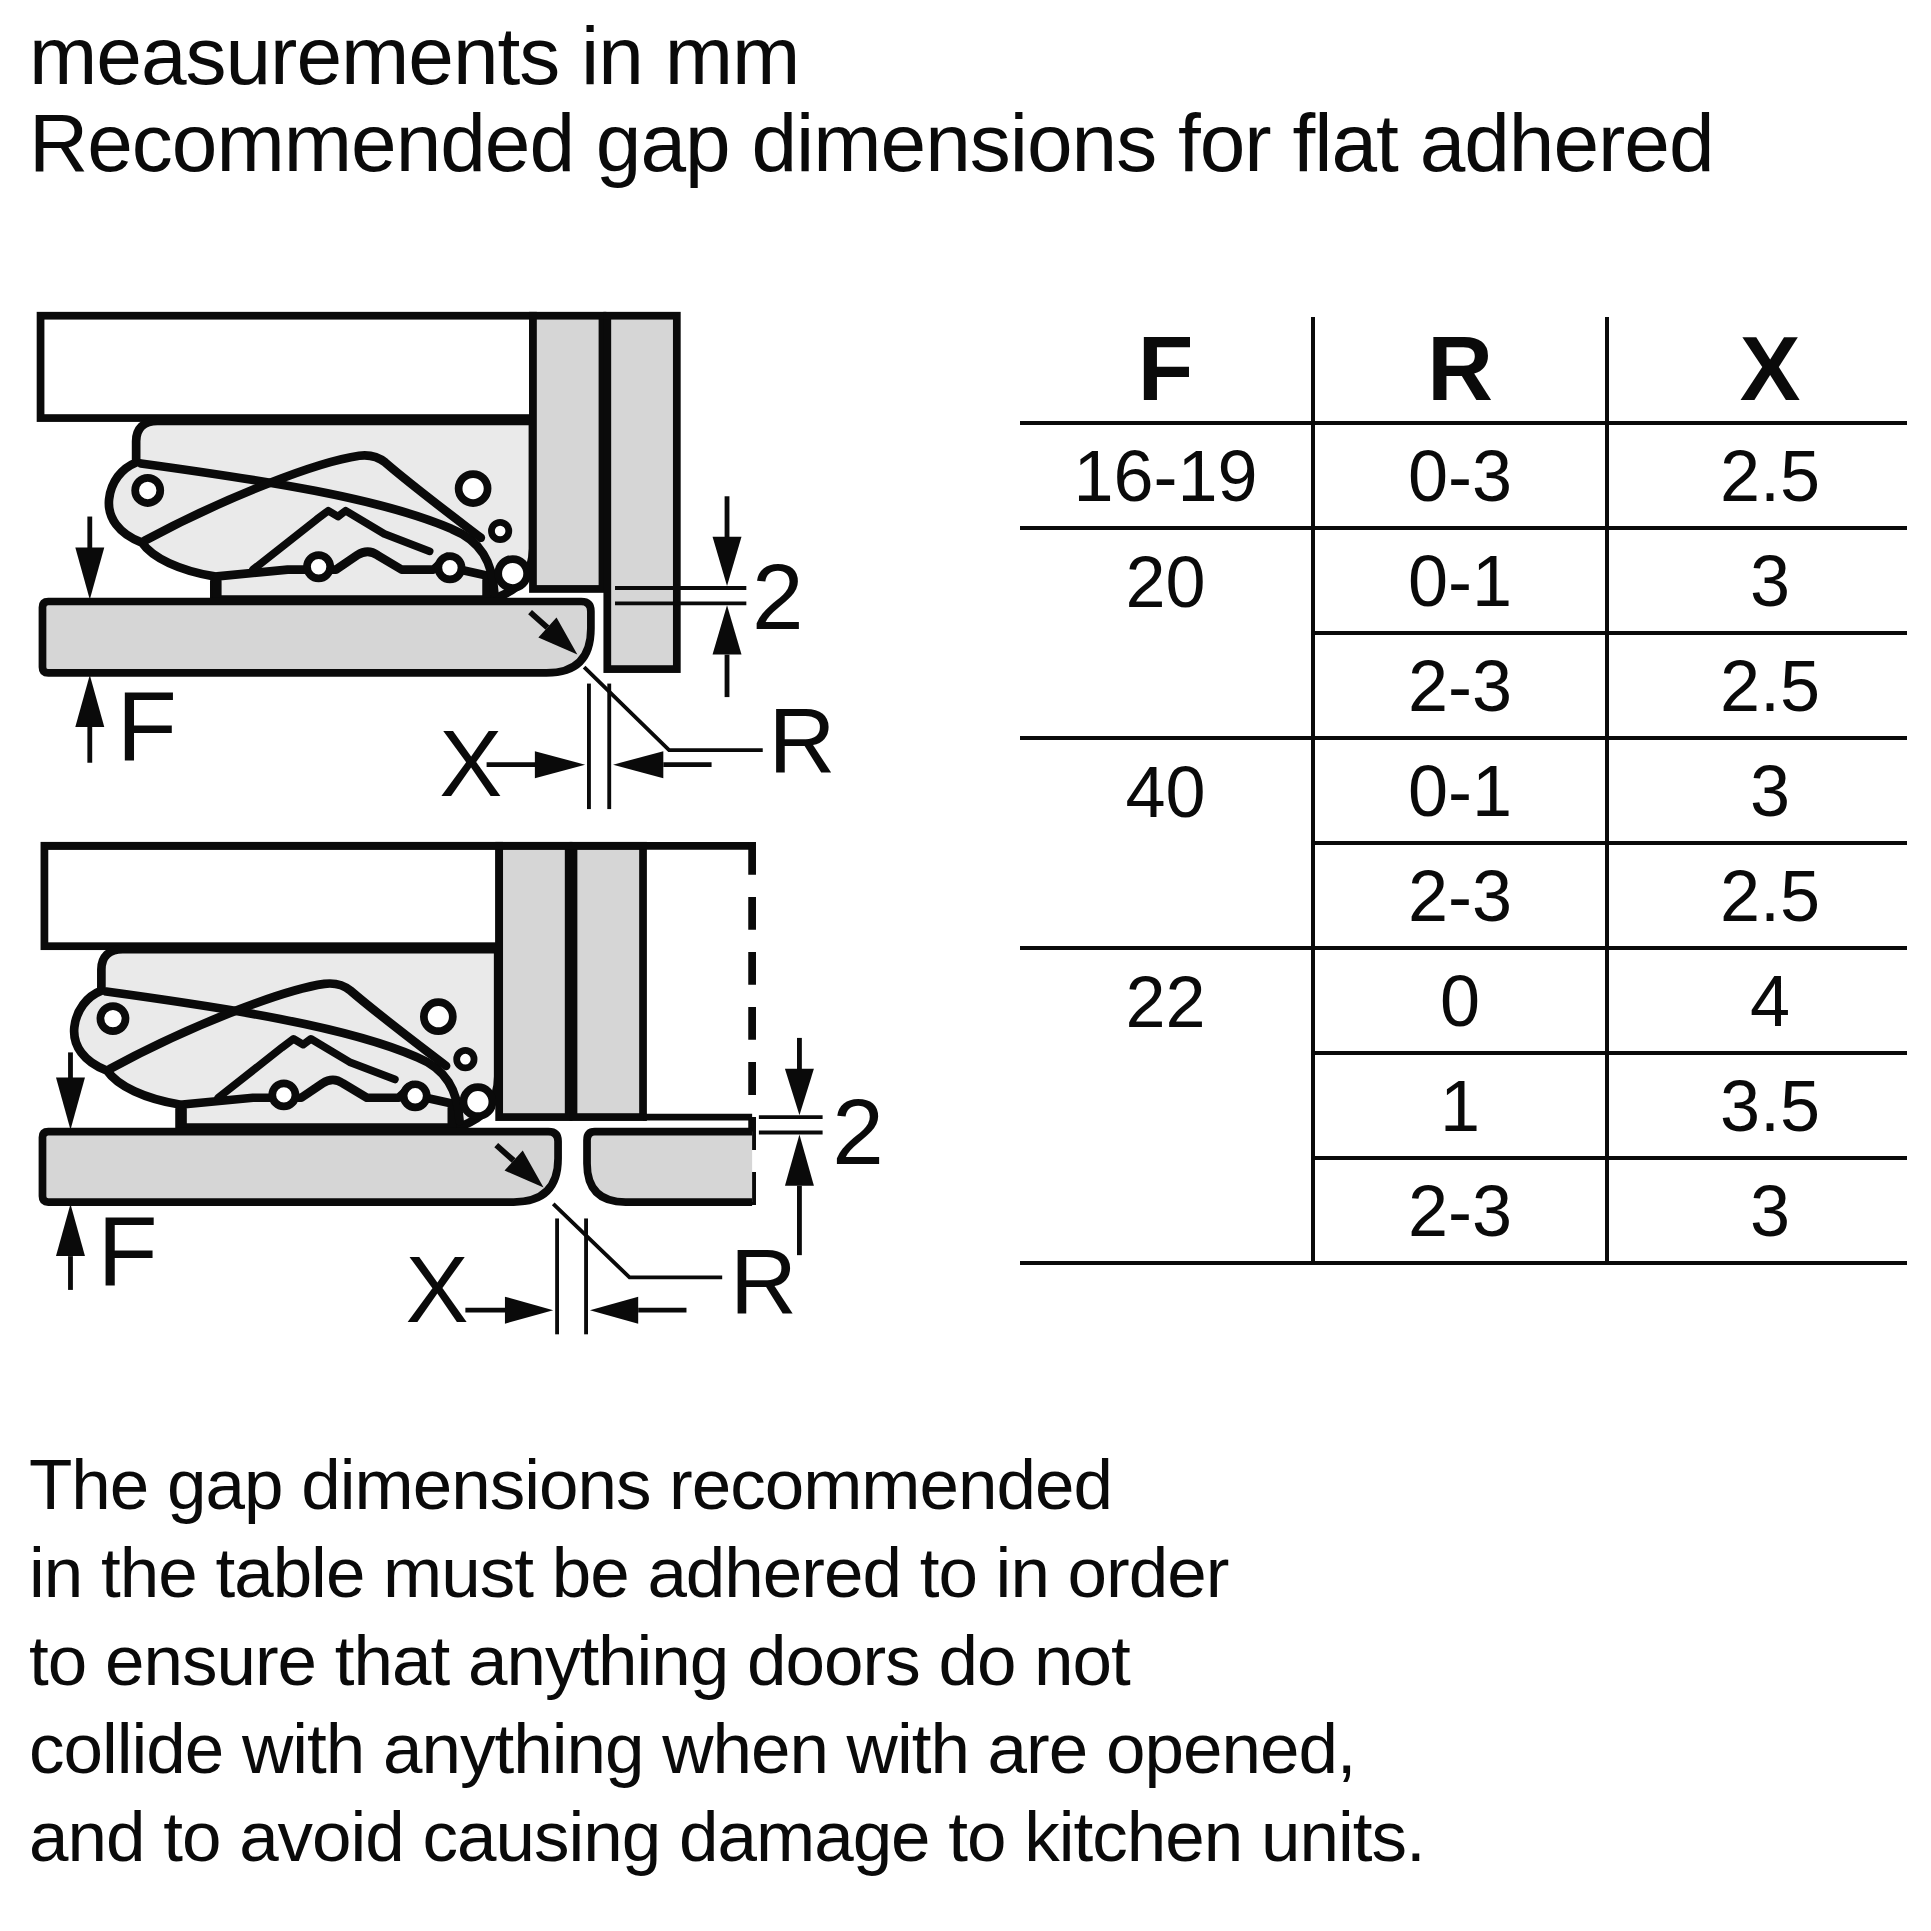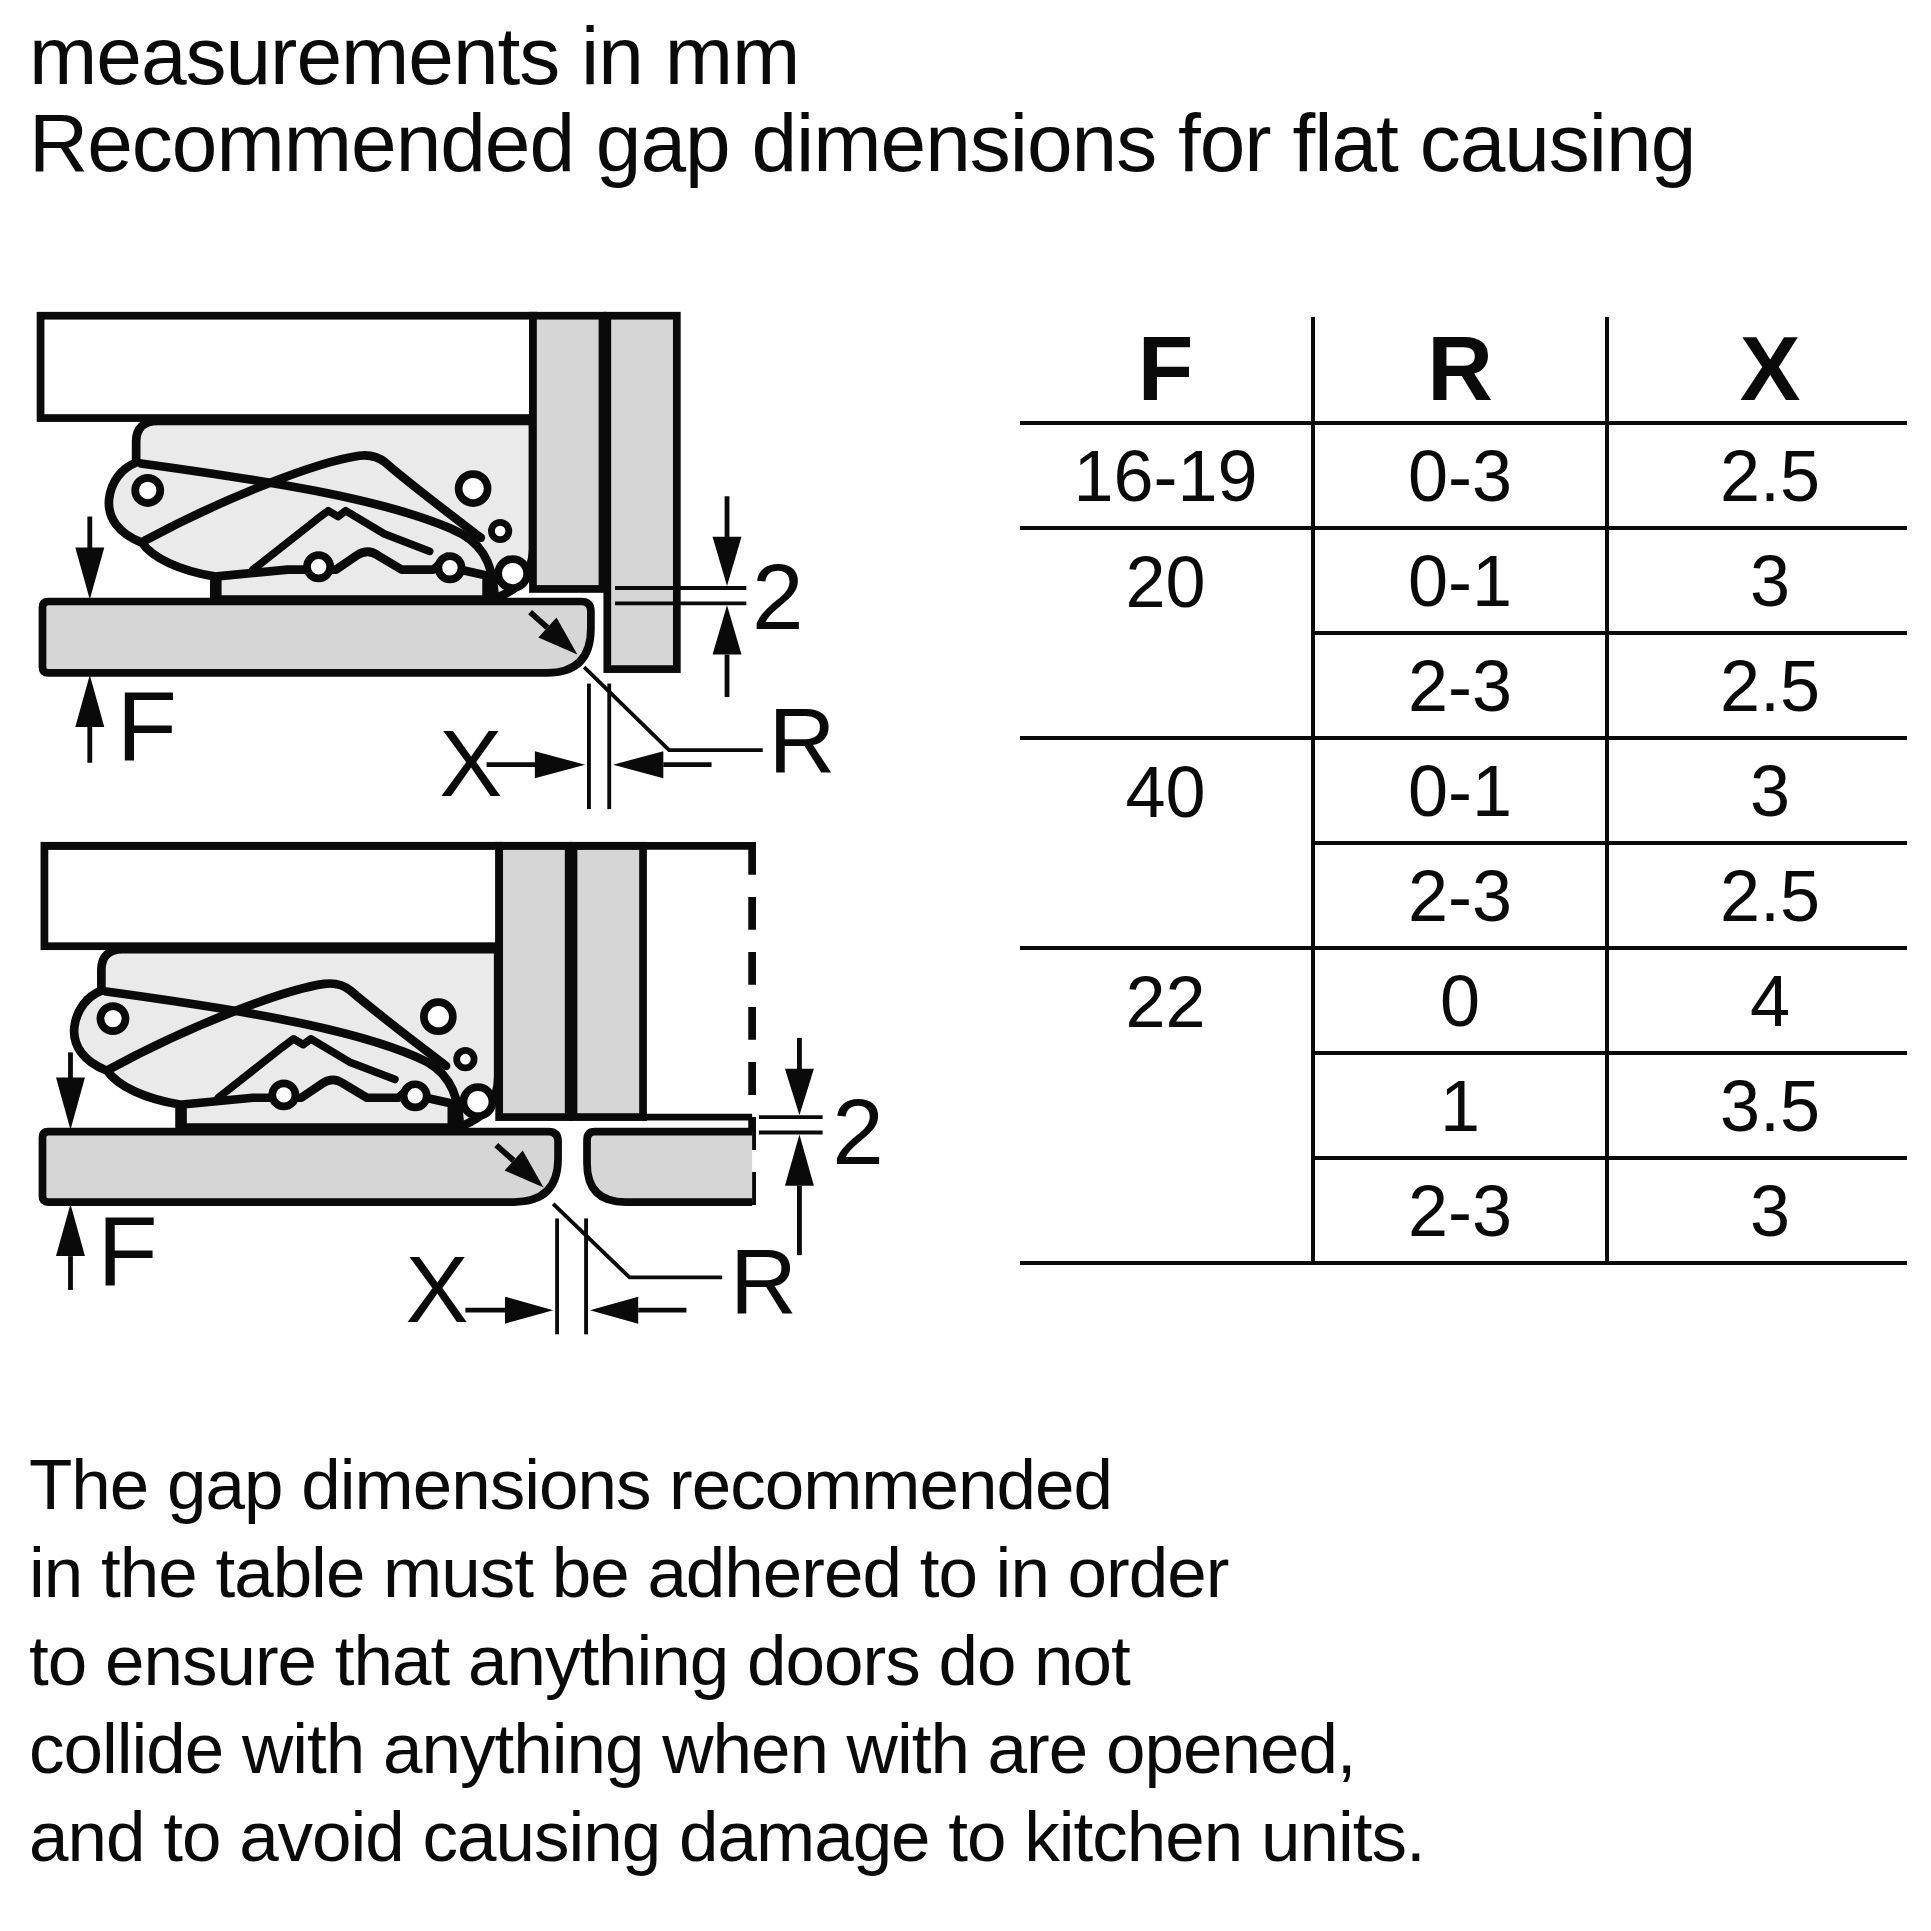--- a/index.html
+++ b/index.html
@@ -19,21 +19,21 @@
   table.gap tr.partial td.cb{border-bottom:4.8px solid #0a0a0a;text-align:center;}
   svg text{font-family:"Liberation Sans", sans-serif;fill:#0a0a0a;}
 </style>
 </head>
 <body>
 
 <div class="stage">
 
   <div class="title">
     <div>measurements in mm</div>
-    <div>Recommended gap dimensions for flat causing</div>
+    <div>Recommended gap dimensions for flat adhered</div>
   </div>
 
   <svg class="diagram-svg" viewBox="0 0 2000 2000">
     <defs>
       <g id="hinge">
 
         <path d="M163,436 L552,436 L552,568 C552,597 537,610 513,620 L492,621 L222,621 L222,597
                  C186,591 158,578 147,562 C123,553 111,536 113,517 C115,499 126,485 141,479
                  L141,457 C141,444 149,436 163,436 Z" fill="#eaeaea" stroke="#0a0a0a" stroke-width="9" stroke-linejoin="round"></path>
 

